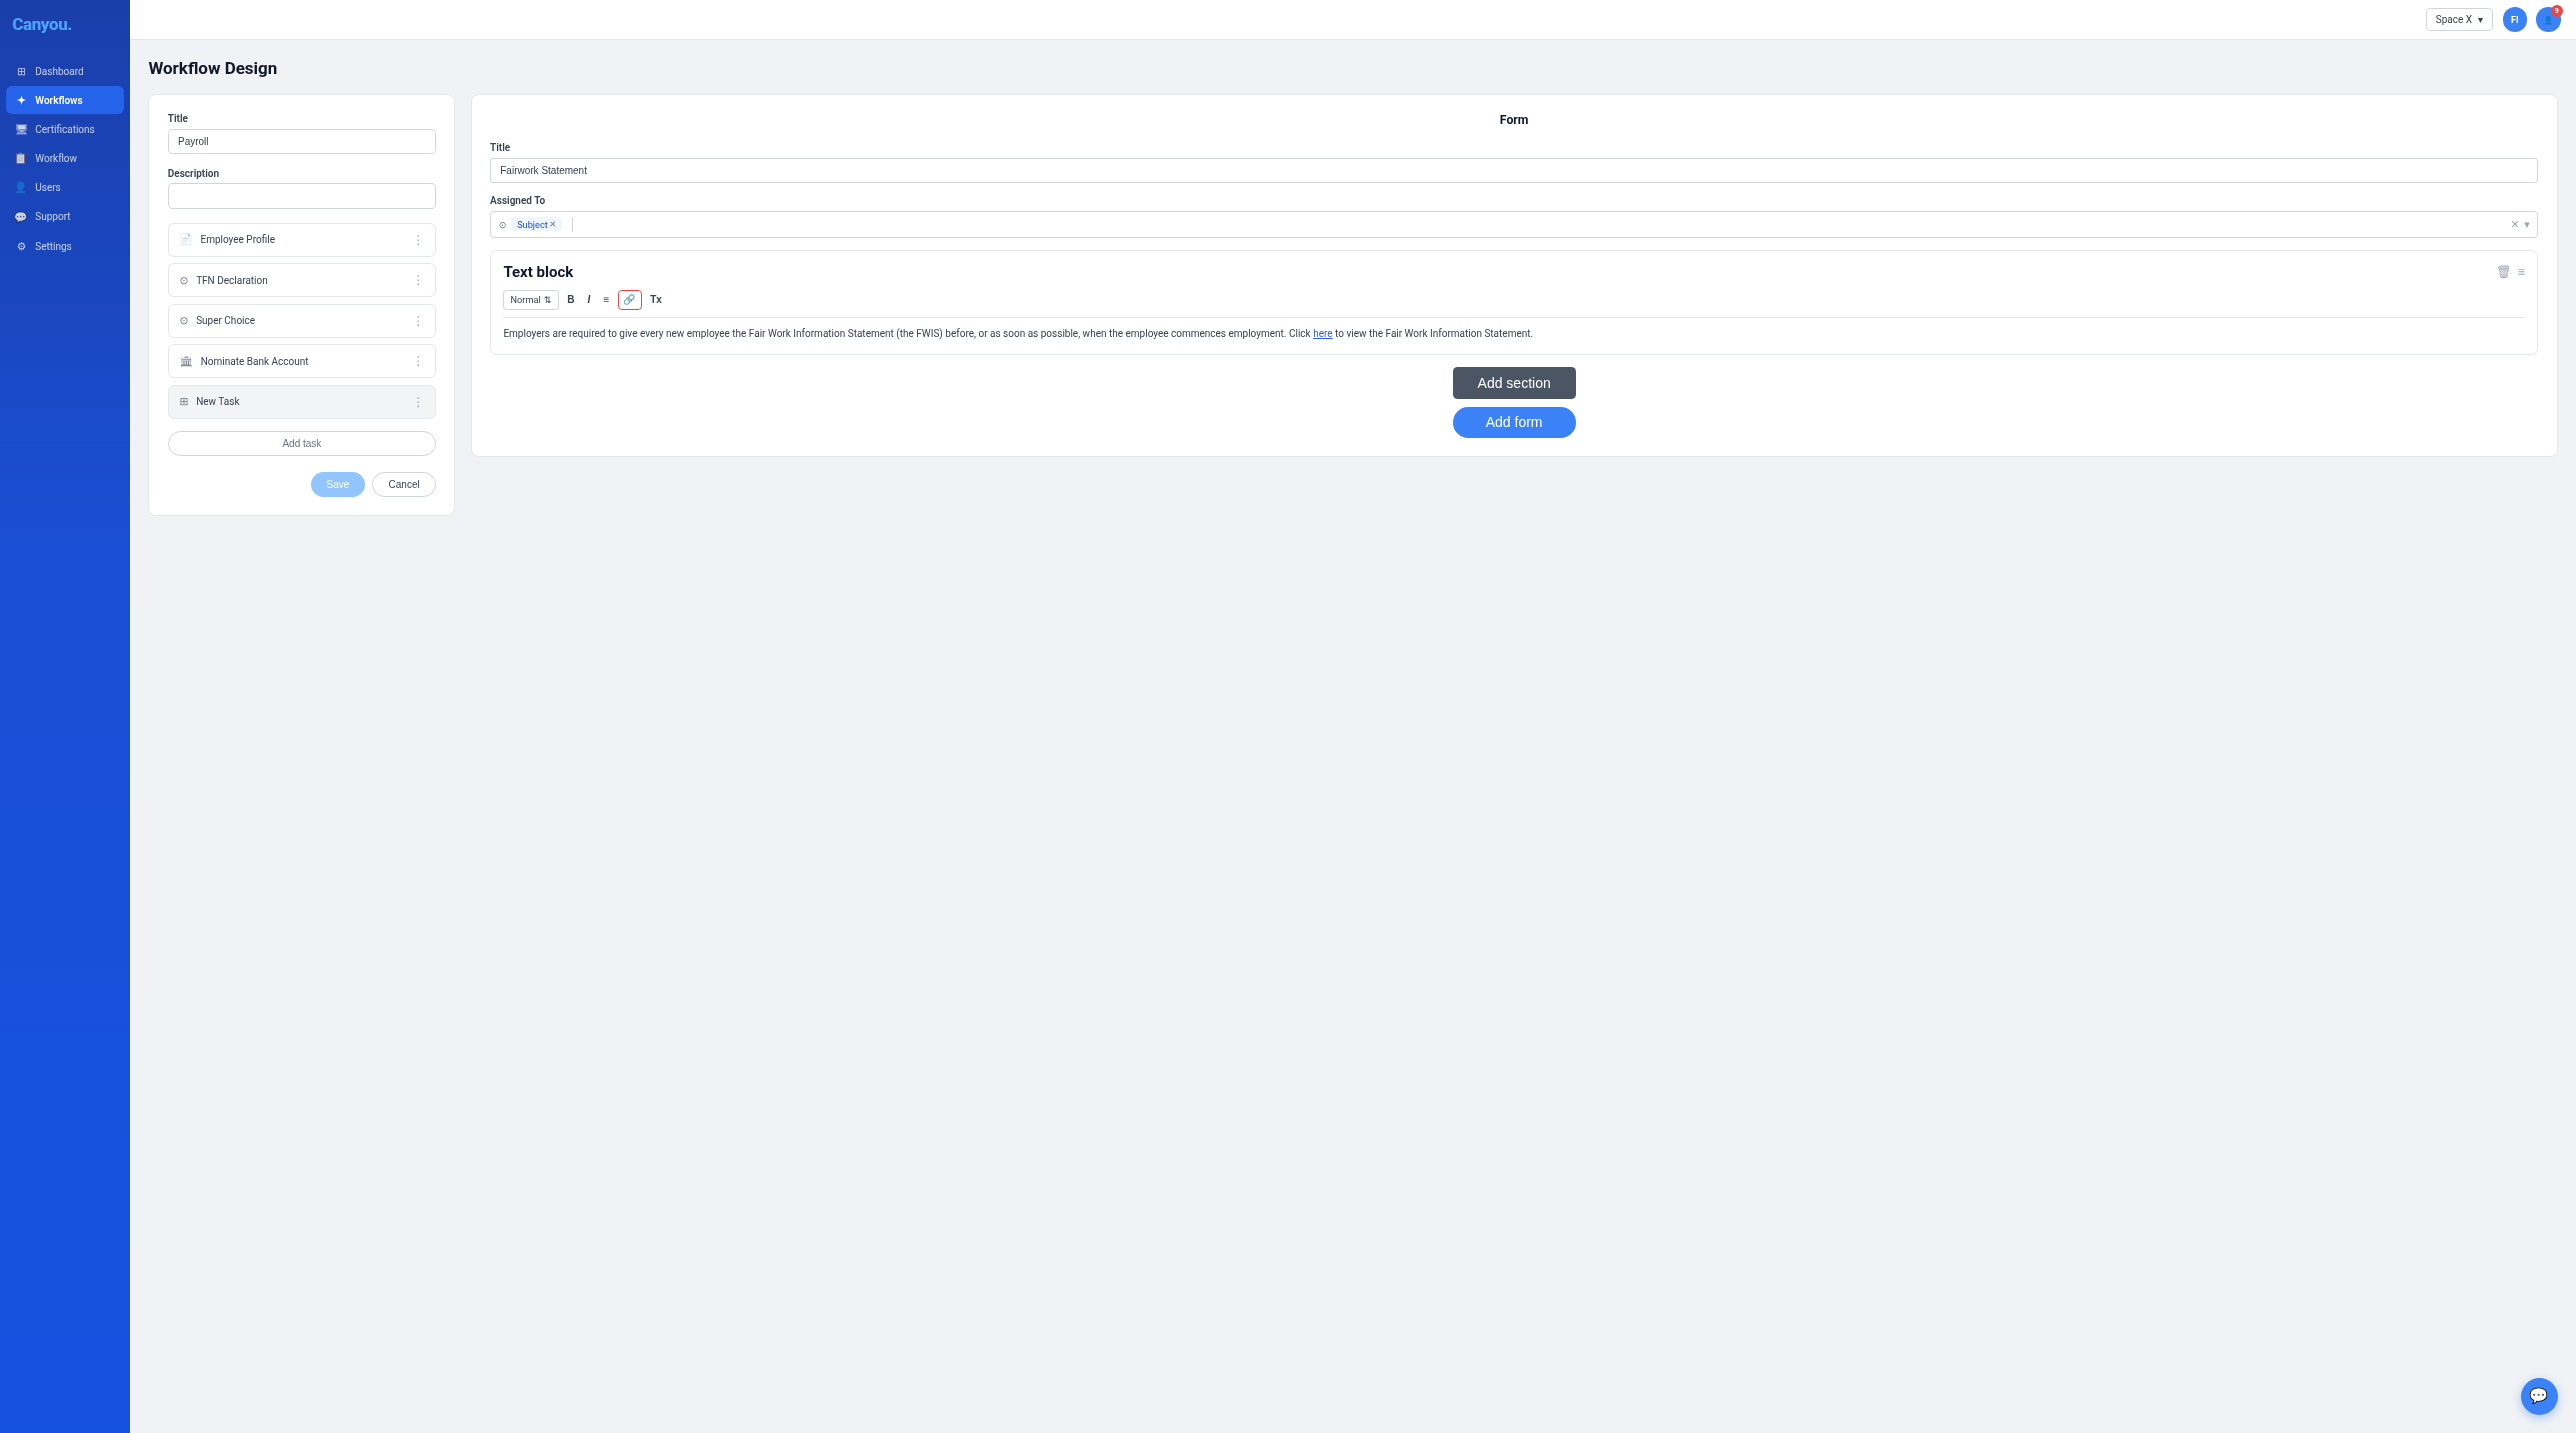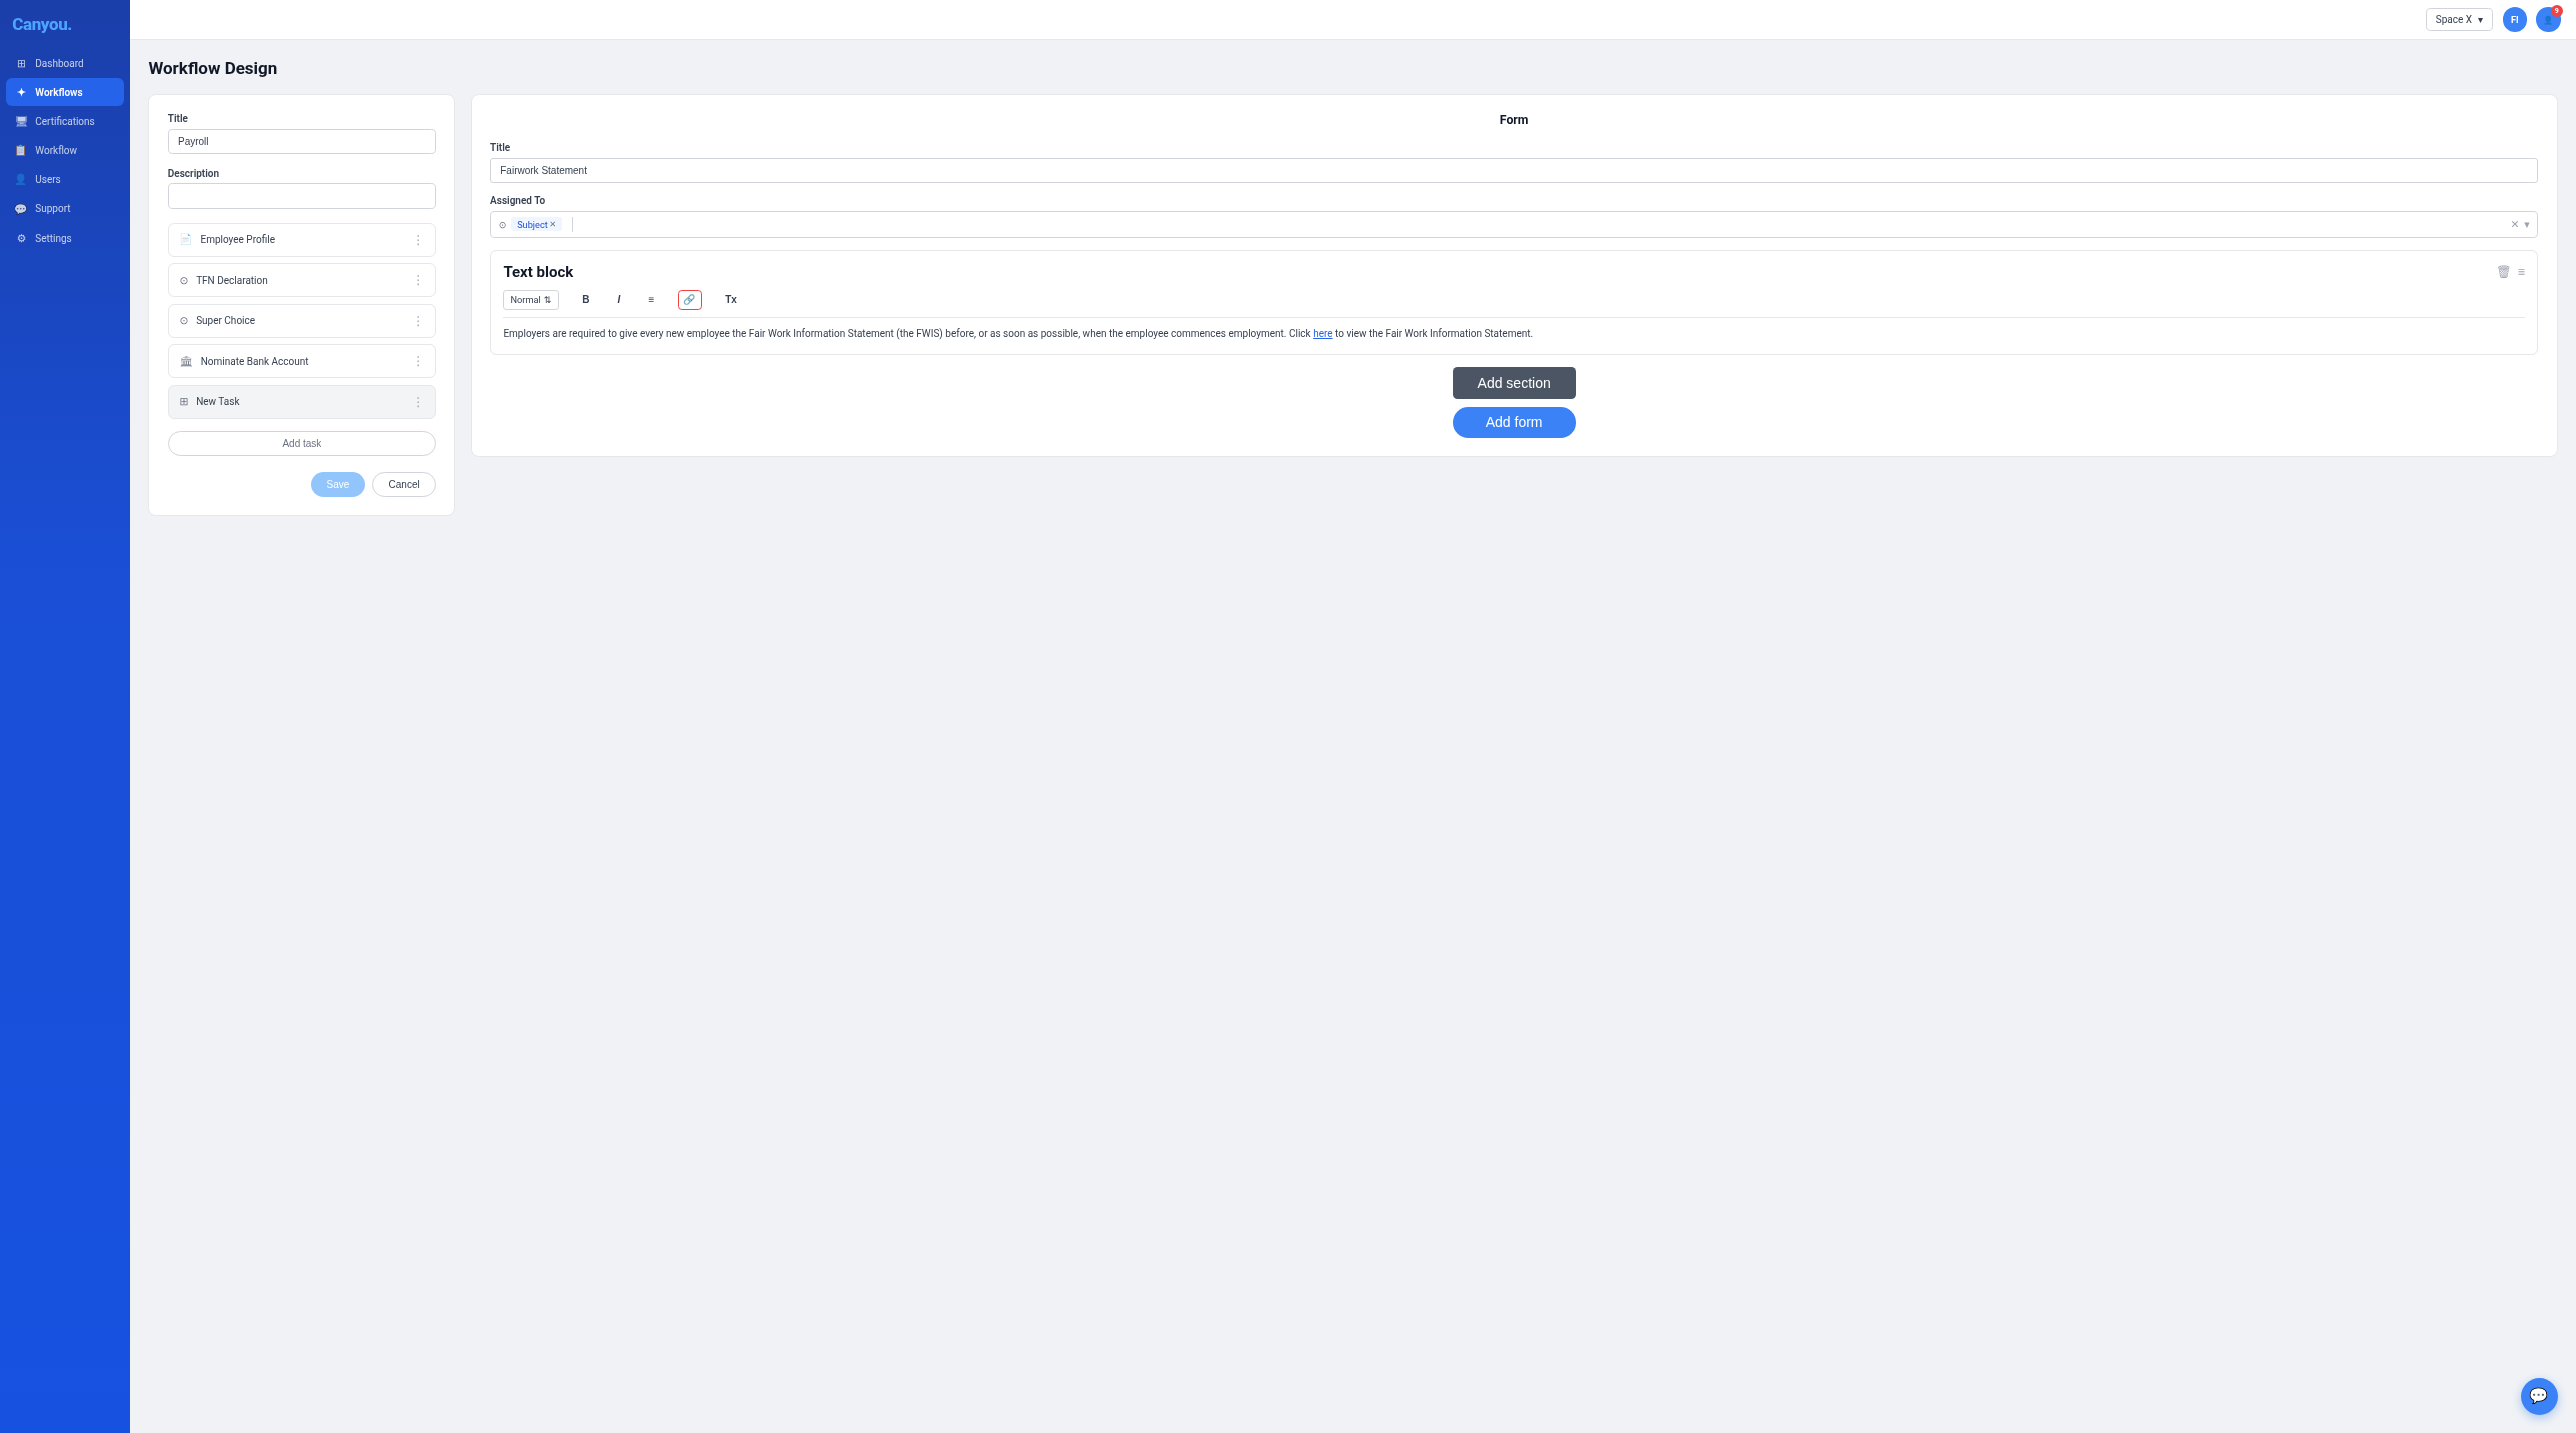--- a/index.html
+++ b/index.html
@@ -6,20 +6,21 @@
     body { font-family: -apple-system, BlinkMacSystemFont, 'Segoe UI', Roboto, sans-serif; background: #f0f2f5; display: flex; height: 100vh; overflow: hidden; }
 
     
     .sidebar {
       width: 130px;
       background: linear-gradient(180deg, #1a3faa 0%, #1a4fd6 40%, #1652e0 100%);
       display: flex;
       flex-direction: column;
       padding: 0;
       flex-shrink: 0;
+      gap: 8px;
     }
     .sidebar-logo {
       padding: 14px 12.3px 15.3px;
       color: #4da3ff;
       font-size: 17px;
       font-weight: 800;
       letter-spacing: -0.4px;
     }
     .sidebar-nav { display: flex; flex-direction: column; gap: 1.5px; padding: 0 6.1px; }
     .sidebar-item {
@@ -135,21 +136,21 @@
     .icon-btn { color: #9ca3af; font-size: 10.7px; cursor: pointer; background: none; border: none; }
 
     
     .text-block { border: 0.8px solid #e5e7eb; border-radius: 6.1px; padding: 12.3px; margin-bottom: 12.3px; }
     .text-block-header { display: flex; align-items: center; justify-content: space-between; margin-bottom: 9.2px; }
     .text-block-title { font-size: 15px; font-weight: 700; color: #111827; }
     .text-block-actions { display: flex; gap: 6.1px; align-items: center; }
     .tb-action-btn { background: none; border: none; cursor: pointer; color: #9ca3af; font-size: 12.3px; }
 
     .toolbar {
-      display: flex; align-items: center; gap: 19px; margin-bottom: 7.7px;
+      display: flex; align-items: center; gap: 4px; margin-bottom: 7.7px;
       padding-bottom: 7.7px; border-bottom: 0.8px solid #e5e7eb;
     }
     .toolbar-select {
       border: 0.8px solid #d1d5db; border-radius: 3.1px; padding: 3.1px 6.1px;
       font-size: 9.2px; color: #374151; background: #fff; cursor: pointer;
       display: flex; align-items: center; gap: 3.1px;
     }
     .tb-btn {
       background: none; border: none; cursor: pointer;
       color: #374151; font-size: 10px; font-weight: 600;

